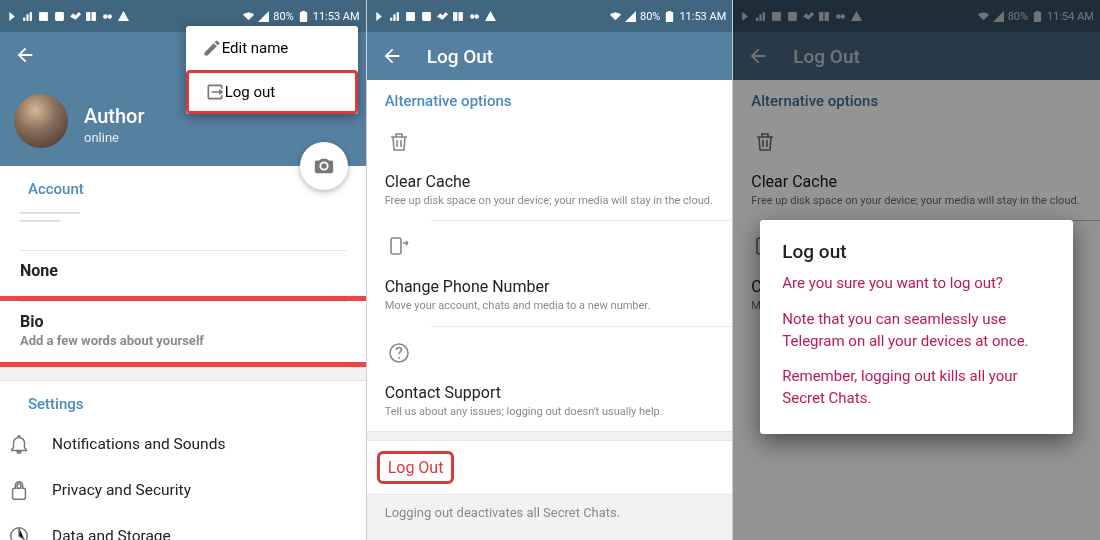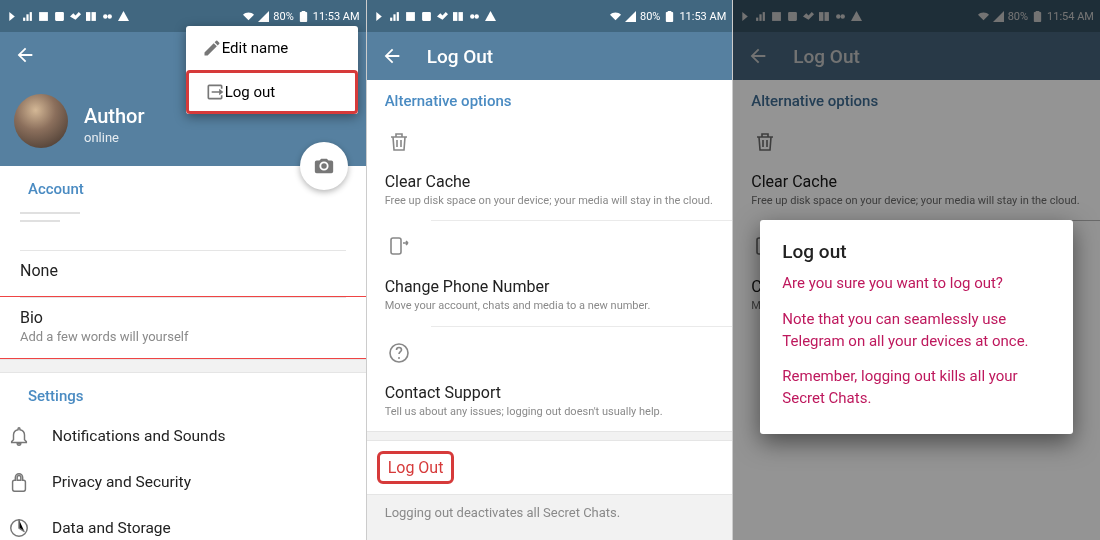--- a/index.html
+++ b/index.html
@@ -21,21 +21,21 @@
   .profile-name { position: absolute; left: 84px; top: 72px; font-size: 20px; font-weight: 500; }
   .profile-status { position: absolute; left: 84px; top: 98px; font-size: 13px; opacity: 0.85; }
   .camera-btn { position: absolute; right: 18px; bottom: -24px; width: 48px; height: 48px; background: #fff; border-radius: 50%; box-shadow: 0 2px 6px rgba(0,0,0,0.3); display:flex; align-items:center; justify-content:center; z-index:5;}
   
   .dropdown { position: absolute; top: 26px; right: 8px; width: 172px; background: #fff; border-radius: 3px; box-shadow: 0 3px 12px rgba(0,0,0,0.4); z-index: 10; }
   .dropdown-item { height: 44px; display: flex; align-items: center; padding: 0 16px; font-size: 15px; color: #000000; cursor: pointer; }
   .dropdown-item.highlighted { border: 3px solid #d63a3a; border-radius: 4px; }
   
   
   .section-header { padding: 14px 28px 8px; color: #4a8bc2; font-size: 15px; font-weight: 500; }
-  .field { padding: 10px 20px 14px; border-bottom: 1px solid #ef4444; }
+  .field { padding: 10px 20px 14px; border-bottom: 5px solid #ef4444; font-weight: bold; }
   .field-value { font-size: 16px; color: #222; margin-bottom: 2px; }
   .field-label { font-size: 13px; color: #8a8a8a; }
   .thin-divider { height: 1px; background: #e5e5e5; margin: 0 20px; }
   .thick-divider { height: 14px; background: #f2f2f2; border-top:1px solid #e5e5e5; border-bottom:1px solid #e5e5e5; }
   .phone-number-block { padding: 4px 20px 20px; }
   .phone-lines { height: 20px; display:flex; flex-direction:column; gap:6px; padding-top:2px;}
   .phone-lines div { height:2px; background:#e0e0e0; width:60px;}
   
   .settings-row { height: 46px; display: flex; align-items: center; padding: 0 8px; gap: 22px; font-size: 15.5px; color: #222; cursor: pointer; }
   
@@ -161,21 +161,21 @@
           <div style="width:40px"></div>
         </div>
     </div>
     <div class="thin-divider"></div>
     <div class="field">
       <div class="field-value">None</div>
     </div>
     <div class="thin-divider"></div>
     <div class="field">
       <div class="field-value">Bio</div>
-      <div class="field-label">Add a few words will yourself</div>
+      <div class="field-label">Add a few words about yourself</div>
     </div>
     <div class="thick-divider"></div>
     <div class="section-header">Settings</div>
     <div class="settings-row">
       <svg width="22" height="22" viewBox="0 0 24 24">
           <path fill="none" stroke="#777" stroke-width="1.6" d="M12 22a2 2 0 002-2h-4a2 2 0 002 2zm6-6V11a6 6 0 00-5-5.9V4a1 1 0 10-2 0v1.1A6 6 0 006 11v5l-2 2v1h16v-1l-2-2z"></path>
         </svg>
       <span>Notifications and Sounds</span>
     </div>
     <div class="settings-row">

